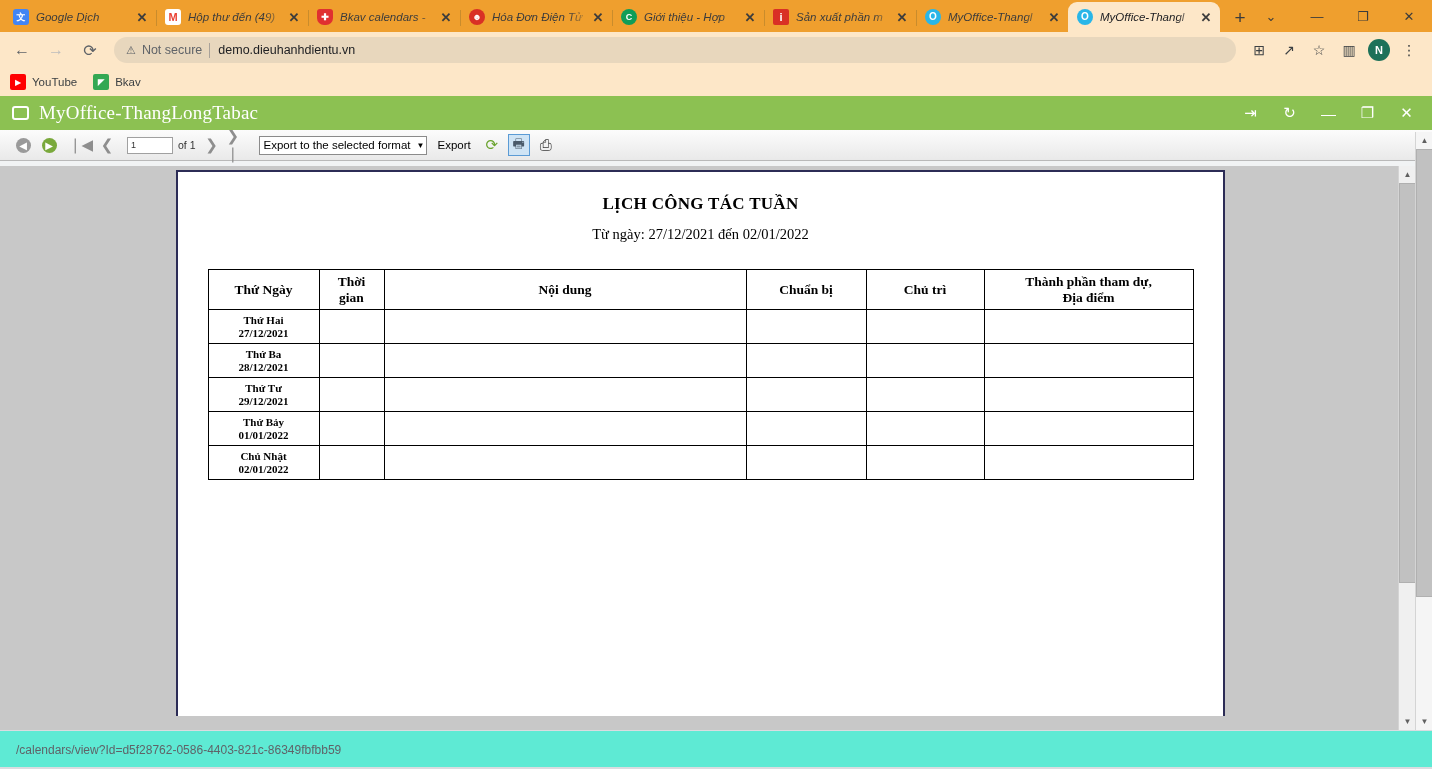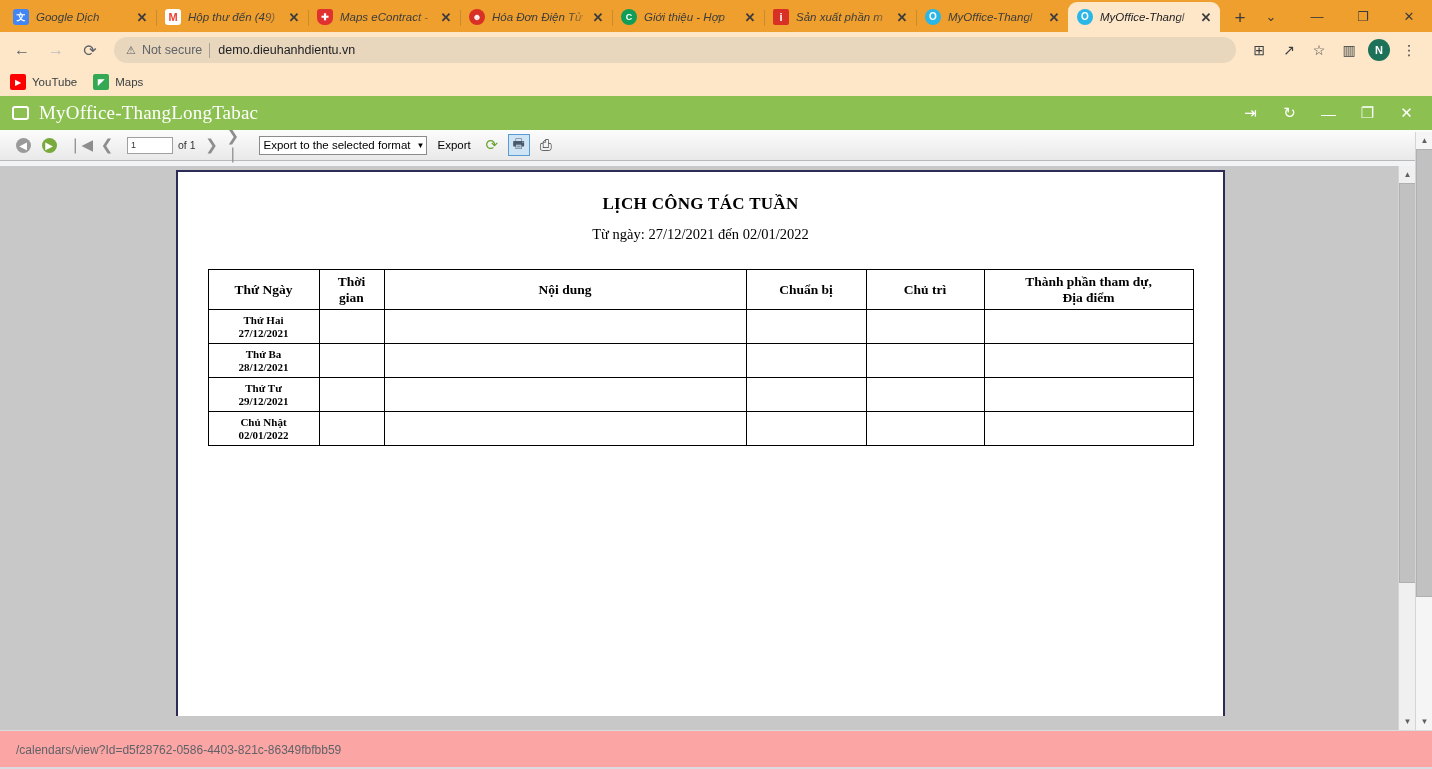--- a/index.html
+++ b/index.html
@@ -175,21 +175,21 @@
     position:absolute; top:0; width: 17px; background:#f0f0f0; border-left:1px solid #d4d4d4;
   }
   .vsb .arrow {
     width:17px; height:17px; display:flex; align-items:center; justify-content:center;
     font-size:8px; color:#606060; background:#f0f0f0;
   }
   .vsb .thumb { position:absolute; left:0; width:17px; background:#c1c1c1; border:1px solid #b0b0b0;}
   .vsb .track { position:absolute; left:0; width:17px; background:#f0f0f0; }
 
   .statusbar {
-    position:absolute; left:0; bottom:0; width: 1432px; height: 39px; background:#fca5a5;
+    position:absolute; left:0; bottom:0; width: 1432px; height: 39px; background:#5eead4;
     border-top: 1px solid #dadce0; display:flex; align-items:center; padding-left: 16px;
   }
   .statusbar span { font-size: 12px; color:#5f6368; }
   .bottomline { position:absolute; left:0; bottom:0; width:1432px; height:2px; background:#dadce0; }
 </style>
 </head>
 <body>
 
 <div id="browser">
 
@@ -201,21 +201,21 @@
       <span class="sep"></span>
     </div>
     <div class="tab">
       <span class="favicon" style="background:#fff;color:#ea4335;font-size:11px">M</span>
       <span class="tablabel">Hộp thư đến (49)</span>
       <span class="tabclose">✕</span>
       <span class="sep"></span>
     </div>
     <div class="tab">
       <span class="favicon" style="background:#e03030;border-radius:3px 3px 7px 7px">✚</span>
-      <span class="tablabel">Maps eContract -</span>
+      <span class="tablabel">Bkav calendars -</span>
       <span class="tabclose">✕</span>
       <span class="sep"></span>
     </div>
     <div class="tab">
       <span class="favicon" style="background:#d93025;border-radius:50%">☻</span>
       <span class="tablabel">Hóa Đơn Điện Tử</span>
       <span class="tabclose">✕</span>
       <span class="sep"></span>
     </div>
     <div class="tab">
@@ -275,21 +275,21 @@
     </div>
   </div>
 
   <div class="bookmarks">
     <div class="bm">
       <span class="bmicon" style="background:#ff0000">▶</span>
       <span>YouTube</span>
     </div>
     <div class="bm">
       <span class="bmicon" style="background:#34a853;font-size:9px">◤</span>
-      <span>Maps</span>
+      <span>Bkav</span>
     </div>
   </div>
 
   <div class="appbar">
     <span class="appicon"></span>
     <span class="apptitle">MyOffice-ThangLongTabac</span>
     <div class="appctrls">
       <div>⇥</div>
       <div>↻</div>
       <div>—</div>
@@ -381,20 +381,31 @@
               <span>29/12/2021</span>
             </td>
             <td class="c-time"></td>
             <td class="c-content"></td>
             <td class="c-prep"></td>
             <td class="c-chair"></td>
             <td class="c-part"></td>
           </tr>
           <tr>
             <td class="c-day">
+              <span>Thứ Bảy</span><br>
+              <span>01/01/2022</span>
+            </td>
+            <td class="c-time"></td>
+            <td class="c-content"></td>
+            <td class="c-prep"></td>
+            <td class="c-chair"></td>
+            <td class="c-part"></td>
+          </tr>
+          <tr>
+            <td class="c-day">
               <span>Chủ Nhật</span><br>
               <span>02/01/2022</span>
             </td>
             <td class="c-time"></td>
             <td class="c-content"></td>
             <td class="c-prep"></td>
             <td class="c-chair"></td>
             <td class="c-part"></td>
           </tr>
         </tbody>

